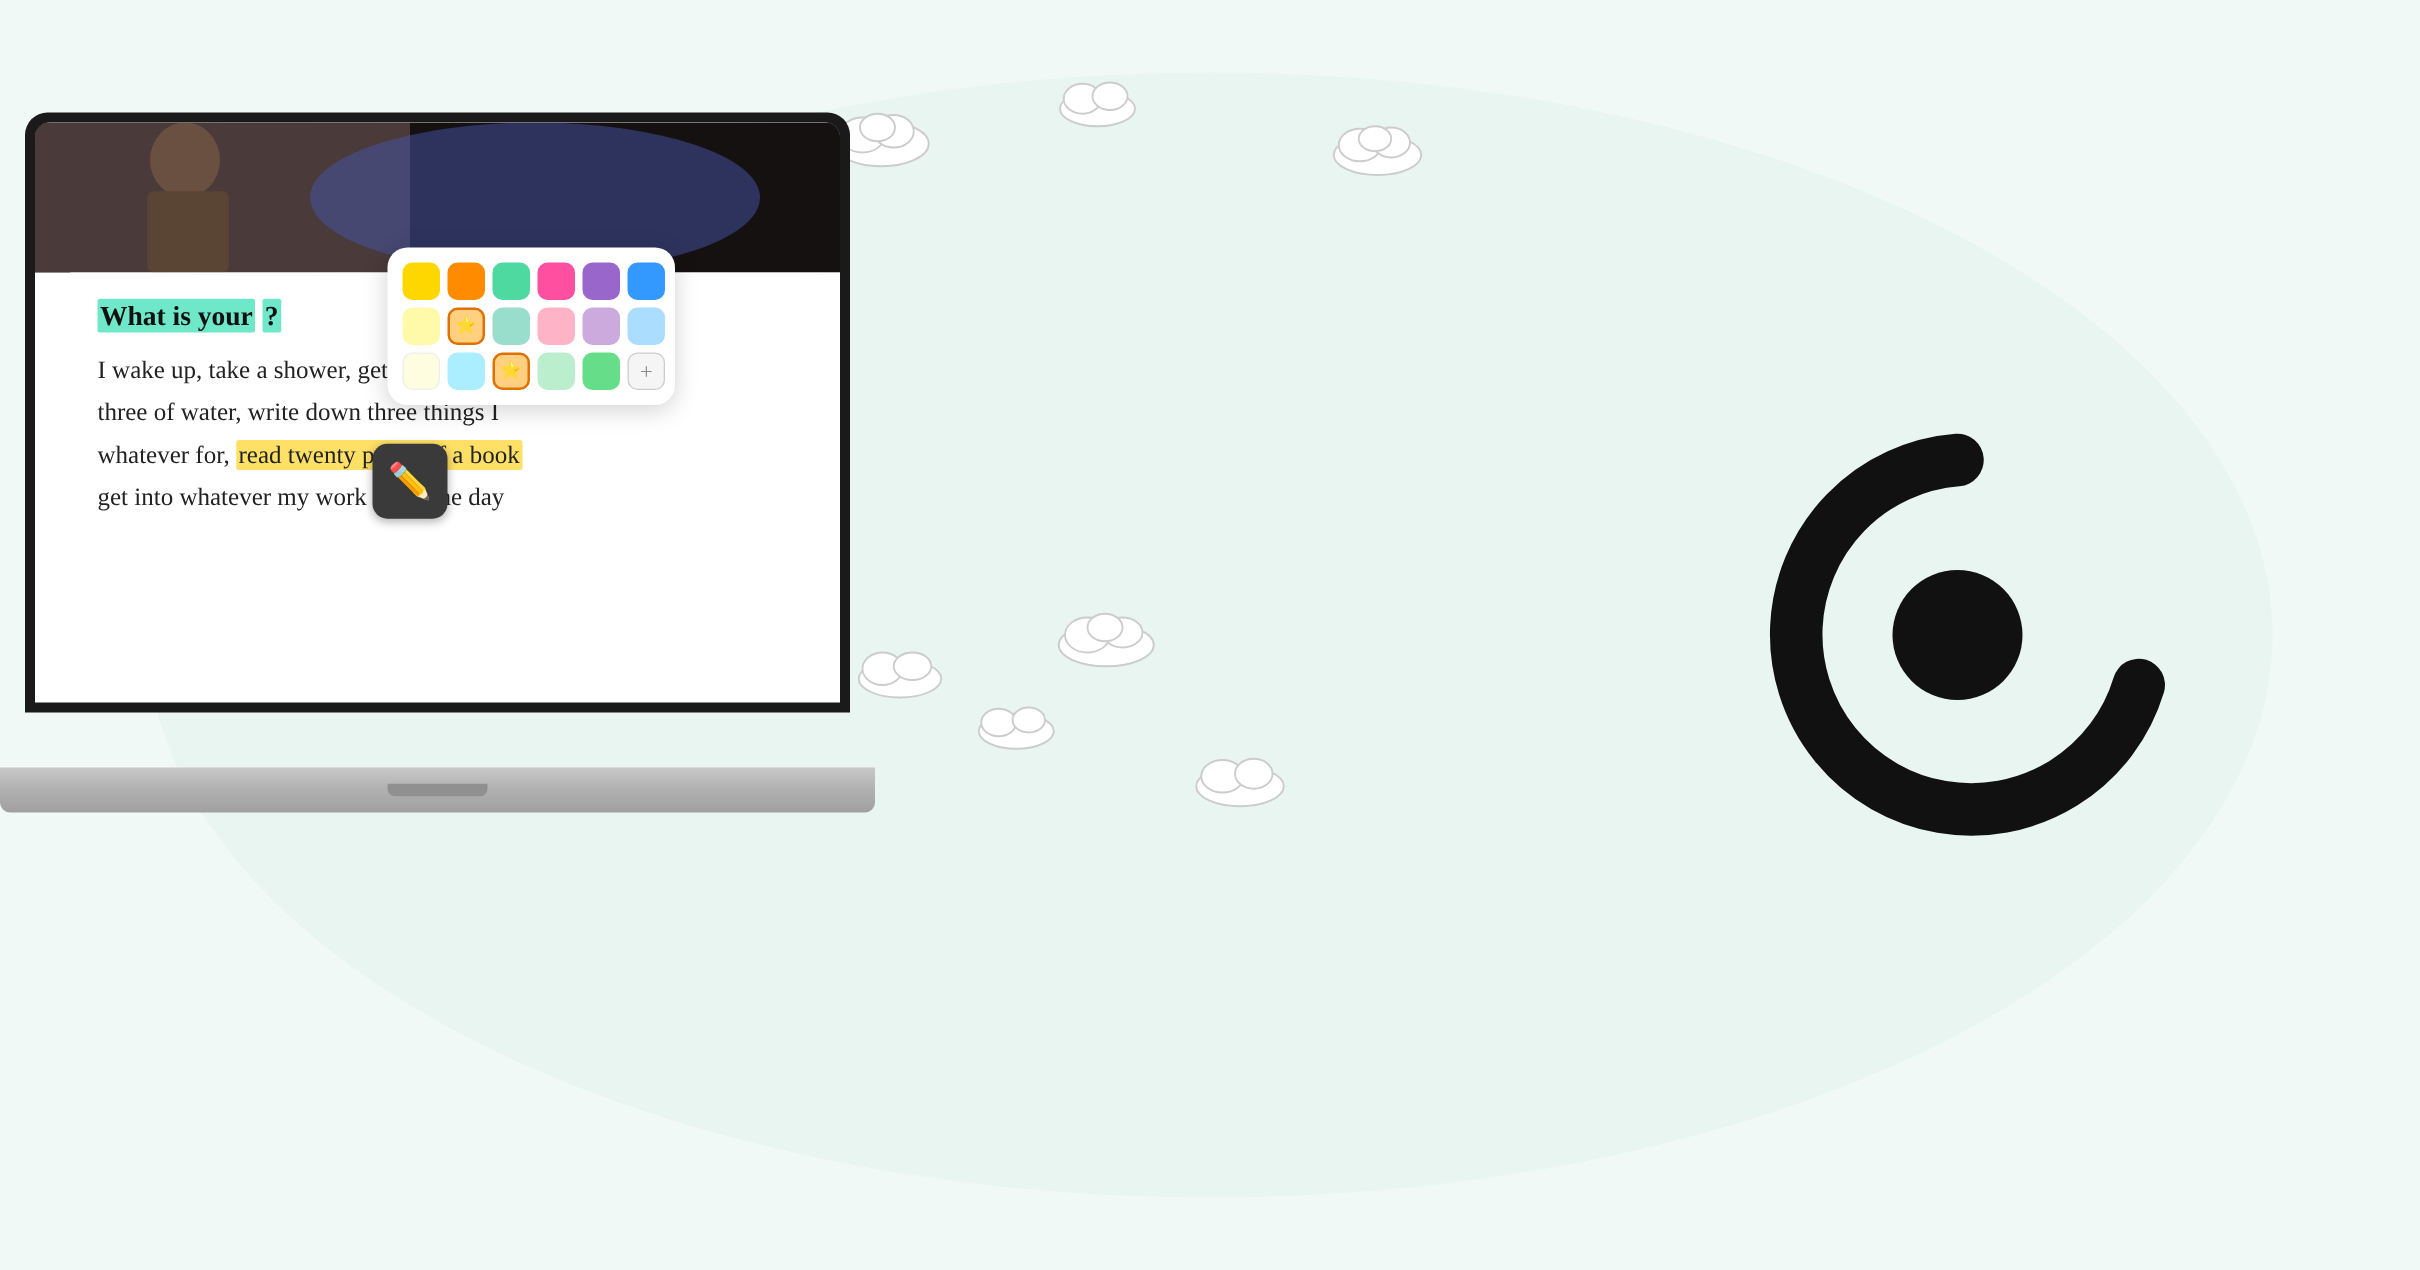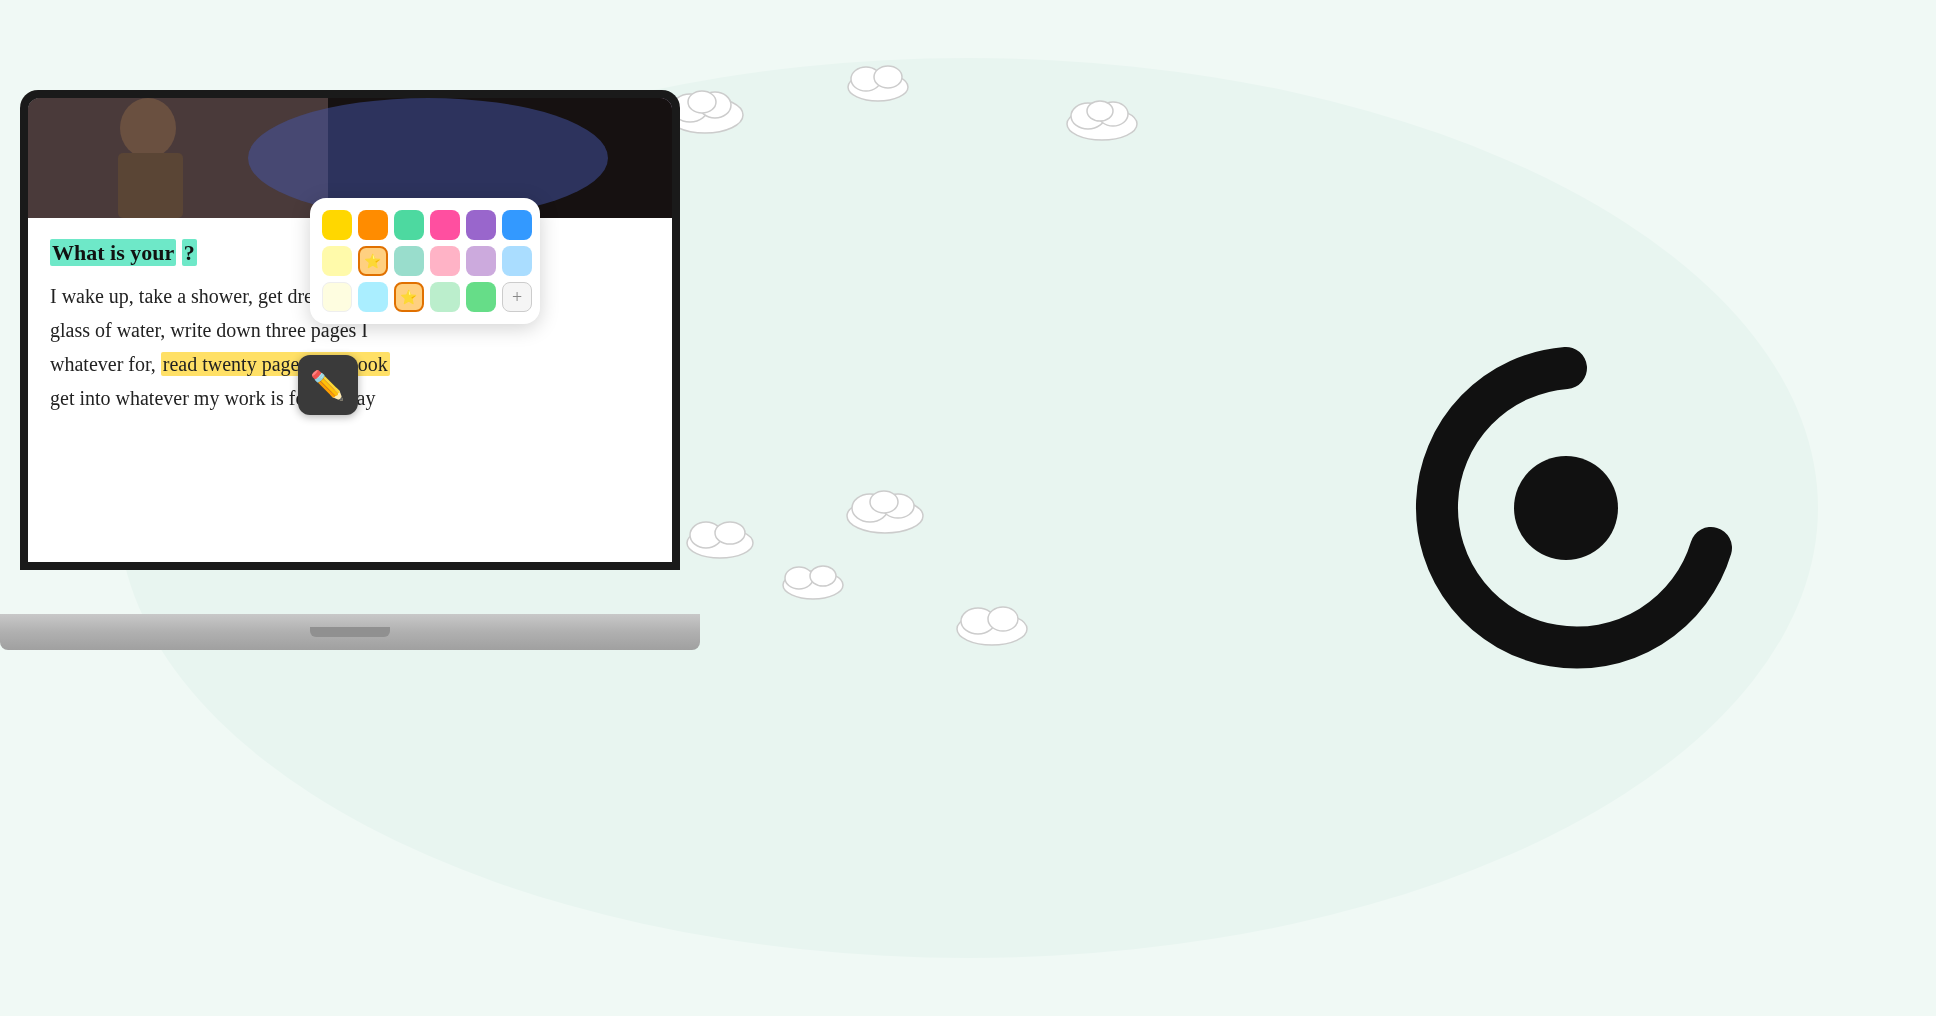--- a/index.html
+++ b/index.html
@@ -78,20 +78,21 @@
       position: absolute;
       top: 0; left: 0; right: 0; bottom: 0;
       background: rgba(0,0,0,0.3);
     }
 
     
     .text-area {
       padding: 18px 22px;
       background: #fff;
       position: relative;
+      margin-left: 28px;
     }
 
     .text-line1 {
       font-size: 22px;
       font-weight: bold;
       color: #111;
       margin-bottom: 10px;
       line-height: 1.5;
     }
 
@@ -285,21 +286,21 @@
           <ellipse cx="400" cy="60" rx="180" ry="60" fill="#4455aa" opacity="0.5"></ellipse>
         </svg>
       </div>
 
       <div class="text-area">
         <div class="text-line1">
           <span class="highlight-teal">What is your</span><span> </span><span class="highlight-teal">?</span>
         </div>
         <div class="text-body">
           <span>I wake up, take a shower, get dressed, dr</span><br>
-          <span>glass of water, write down three pages I</span><br>
+          <span>three of water, write down three things I</span><br>
           <span>whatever for, </span><span class="highlight-yellow">read twenty pages of a book</span><br>
           <span>get into whatever my work is for the day</span>
         </div>
       </div>
     </div>
   </div>
 
   <div class="color-picker">
 
     <div class="color-grid">

